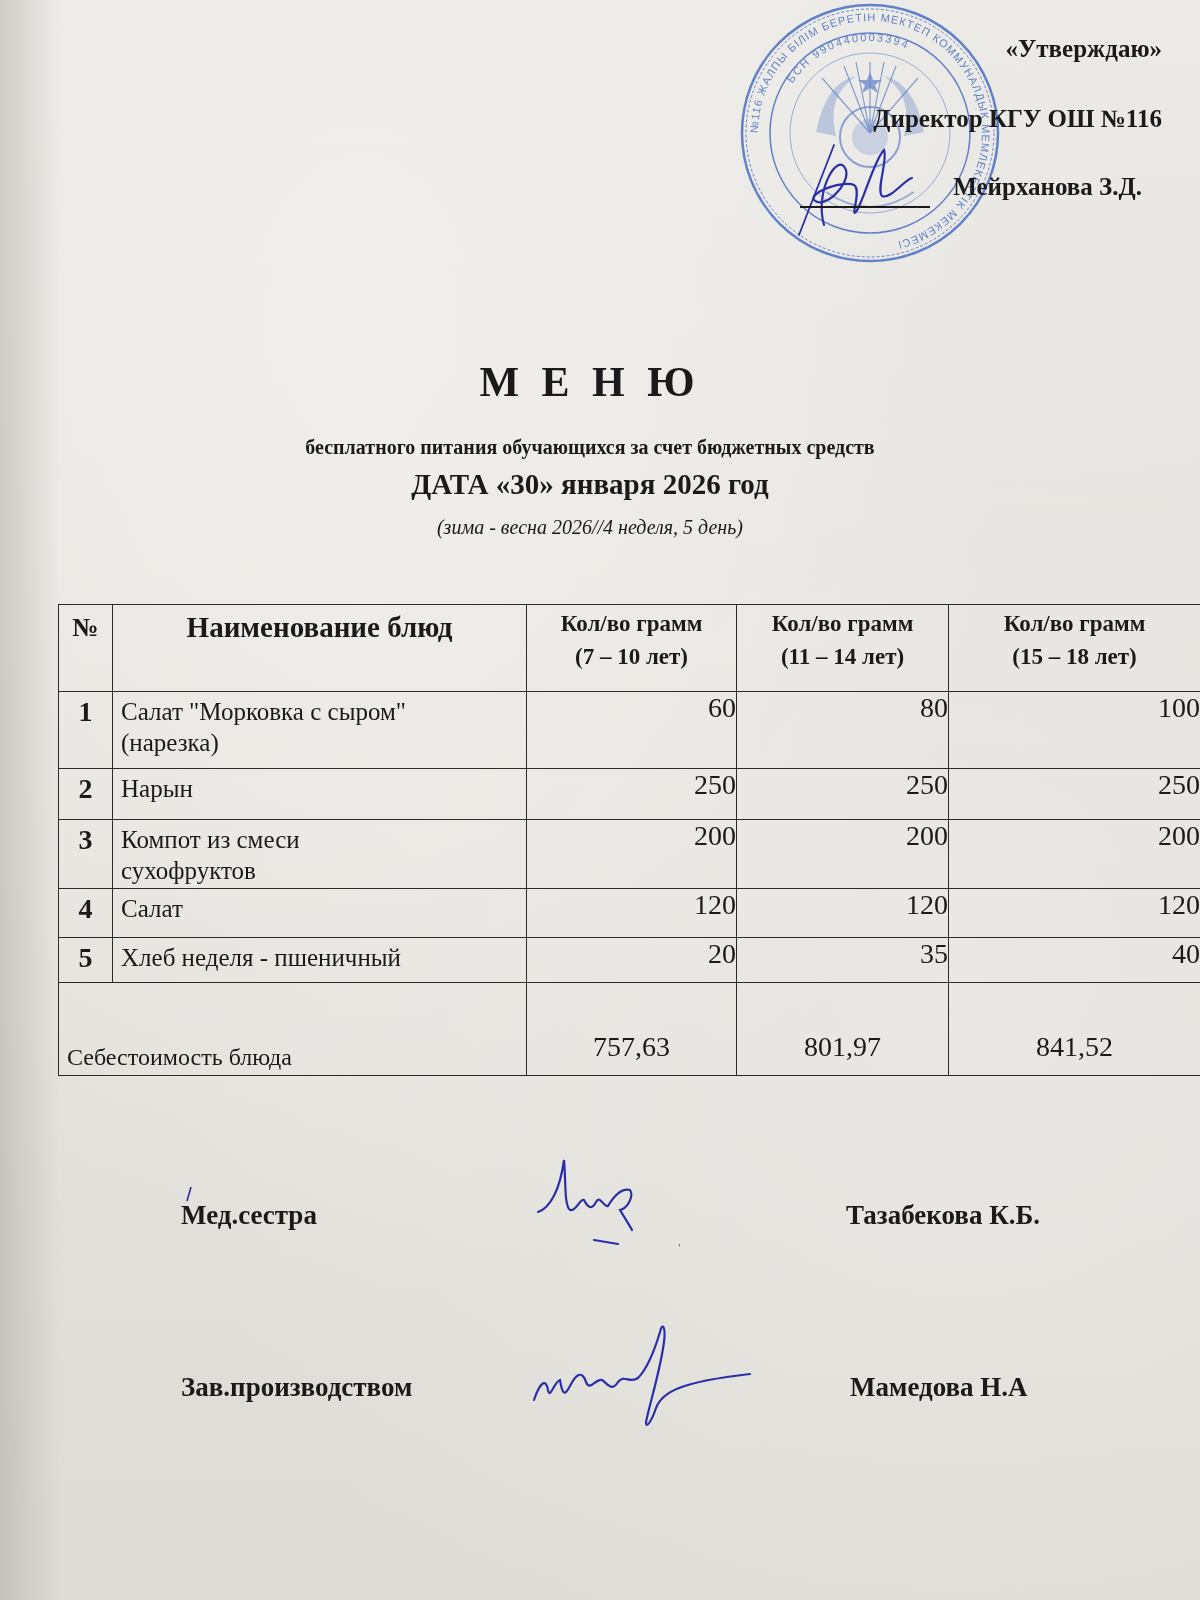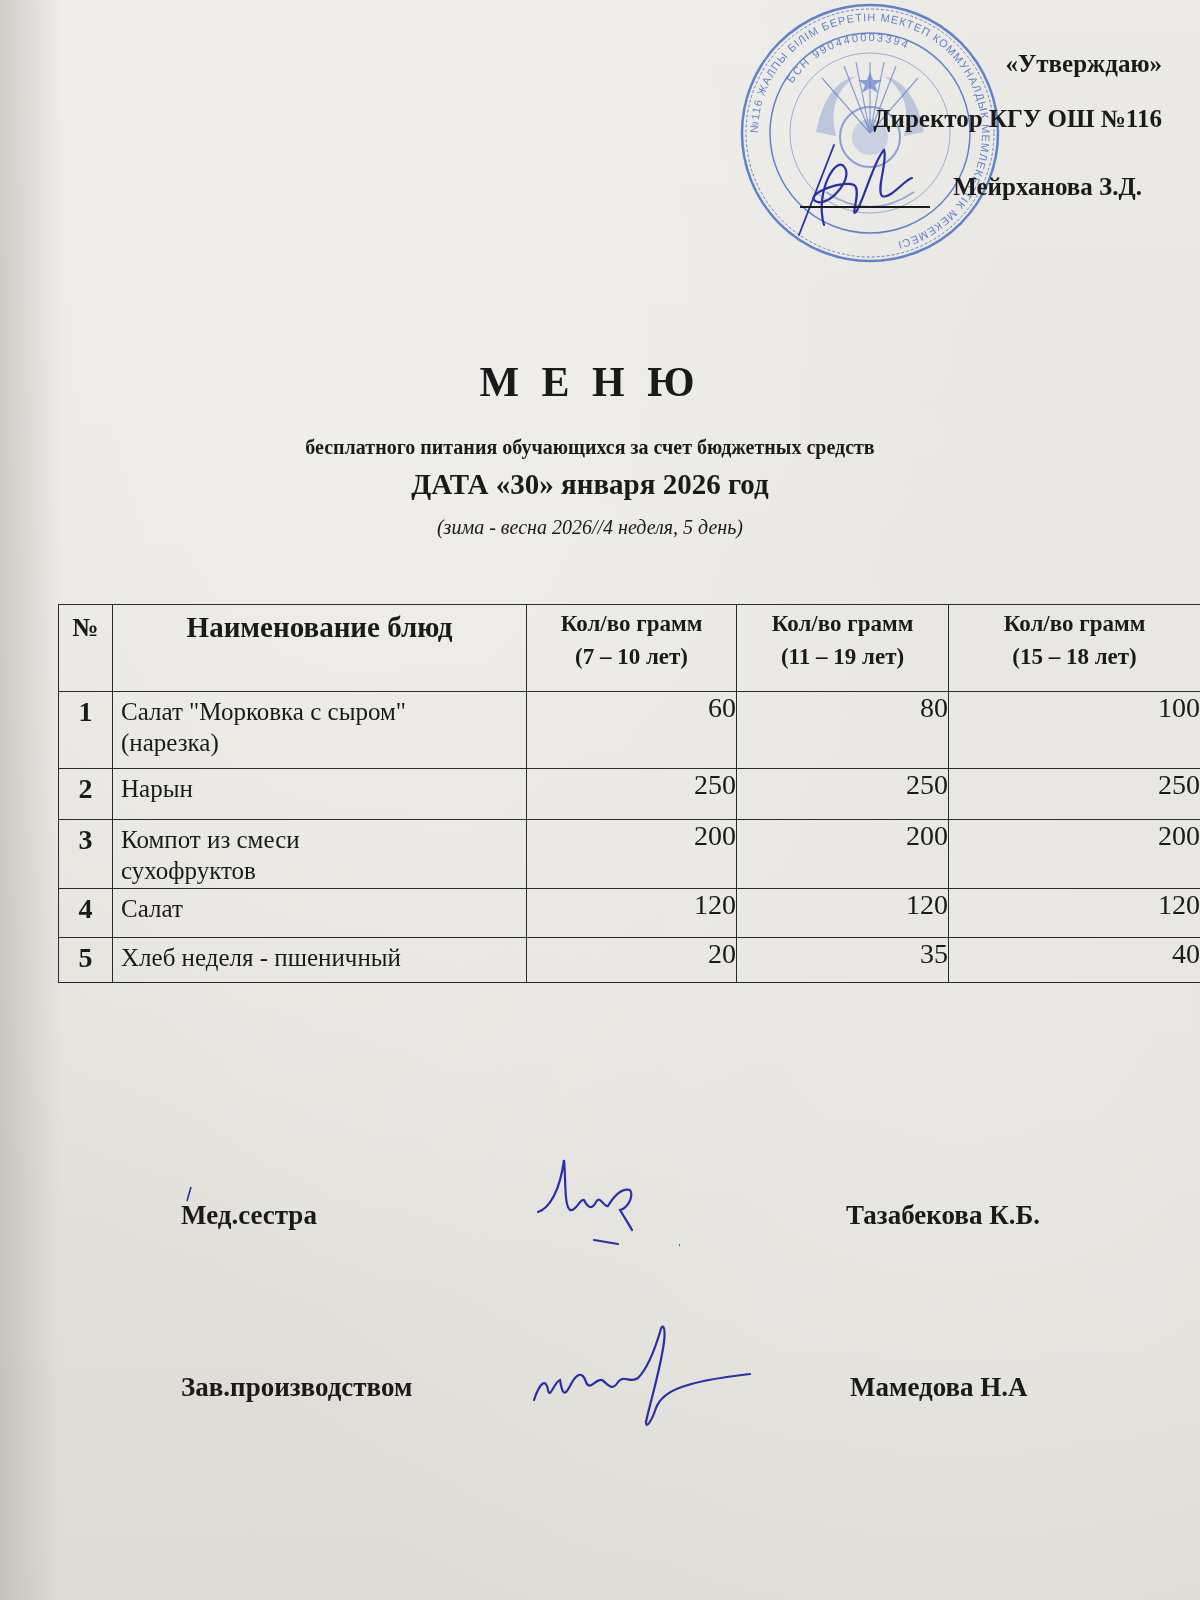--- a/index.html
+++ b/index.html
@@ -50,21 +50,20 @@
       text-align: right;
       font-weight: bold;
       font-size: 25px;
       line-height: 1;
     }
     .approval .approve-title {
       position: absolute;
       right: 0px;
       top: 14px;
       white-space: nowrap;
-      margin-top: 15px;
     }
     .approval .director-line {
       position: absolute;
       right: 0px;
       top: 84px;
       white-space: nowrap;
     }
     .approval .director-name {
       position: absolute;
       right: 20px;
@@ -273,21 +272,21 @@
     <thead>
       <tr>
         <th class="h-num">№</th>
         <th class="h-name">Наименование блюд</th>
         <th class="h-age">
           <div>Кол/во грамм</div>
           <div>(7 – 10 лет)</div>
         </th>
         <th class="h-age">
           <div>Кол/во грамм</div>
-          <div>(11 – 19 лет)</div>
+          <div>(11 – 14 лет)</div>
         </th>
         <th class="h-age">
           <div>Кол/во грамм</div>
           <div>(15 – 18 лет)</div>
         </th>
       </tr>
     </thead>
     <tbody>
       <tr class="r-1">
         <td class="c-num">1</td>
@@ -323,20 +322,26 @@
         <td class="c-val">120</td>
         <td class="c-val">120</td>
       </tr>
       <tr class="r-5">
         <td class="c-num">5</td>
         <td class="c-name">Хлеб неделя - пшеничный</td>
         <td class="c-val">20</td>
         <td class="c-val">35</td>
         <td class="c-val">40</td>
       </tr>
+      <tr class="r-total">
+        <td class="c-total-label" colspan="2">Себестоимость блюда</td>
+        <td class="c-total-val">757,63</td>
+        <td class="c-total-val">801,97</td>
+        <td class="c-total-val">841,52</td>
+      </tr>
     </tbody>
   </table>
 
   <svg class="tick-mark" viewBox="0 0 6 16">
     <path d="M 5 1 L 1 15" stroke="#2a2fa8" stroke-width="1.6" fill="none"></path>
   </svg>
 
   <div class="sig-row sig-row-1">
     <span class="sig-role">Мед.сестра</span>
     <svg class="sig-mark" viewBox="0 0 150 100">

